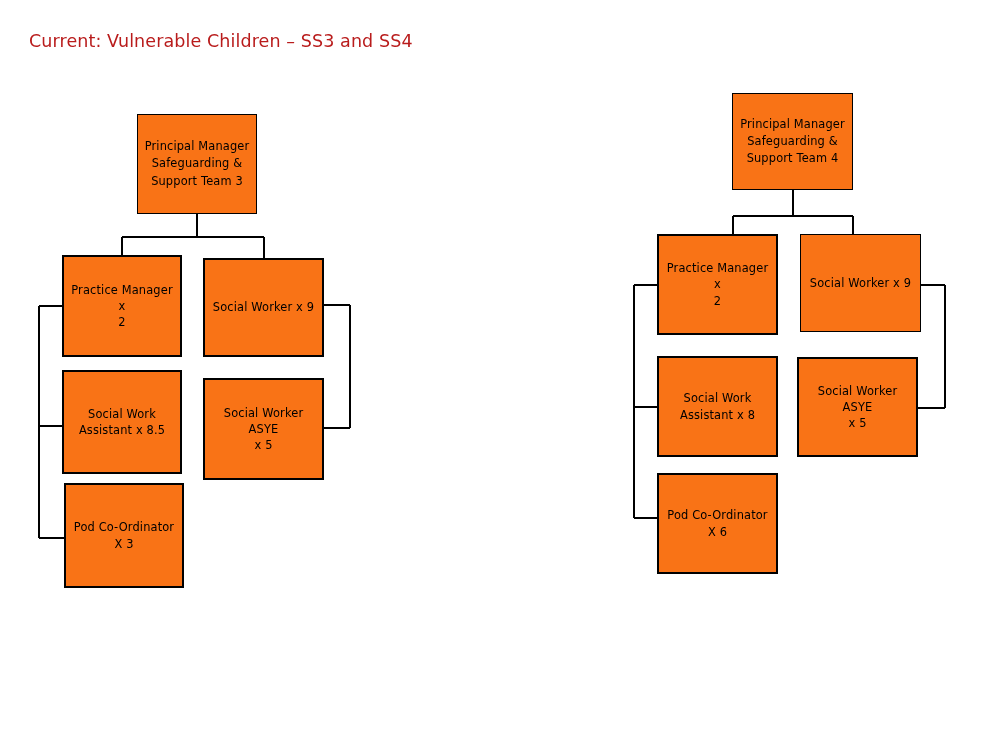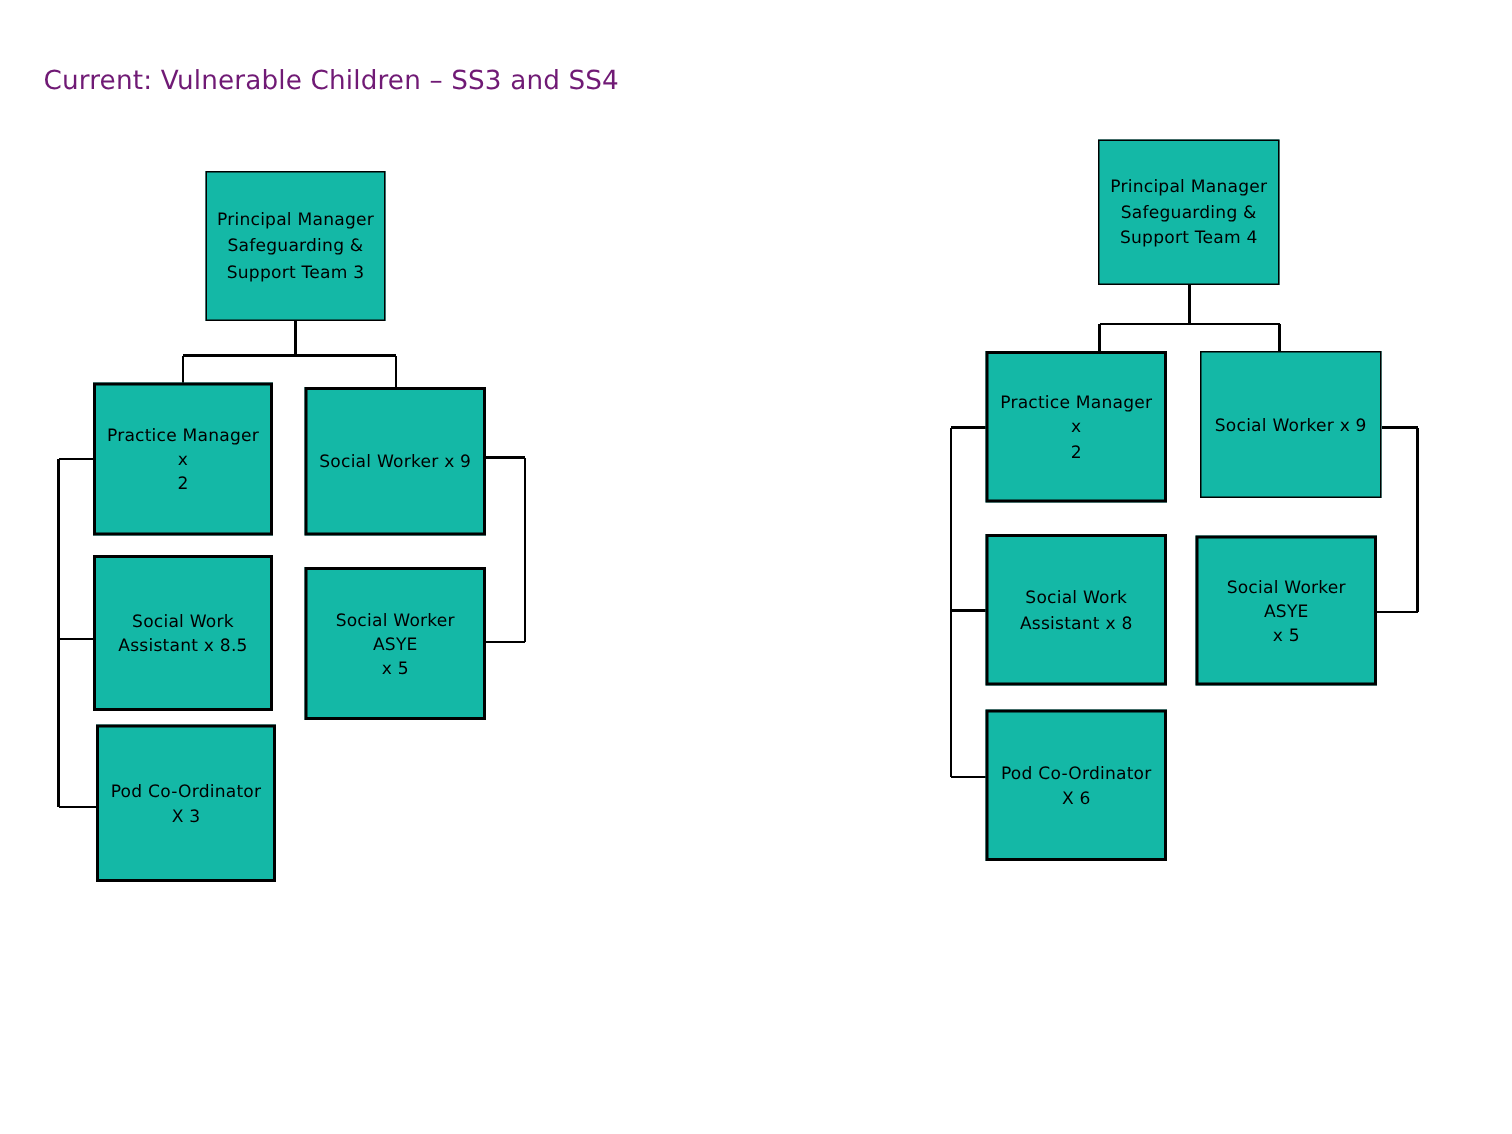--- a/index.html
+++ b/index.html
@@ -19,39 +19,39 @@
   #canvas {
     position: absolute;
     left: 0;
     top: 0;
     width: 1008px;
     height: 756px;
   }
   #page-title {
     position: absolute;
     left: 29px;
-    top: 44px;
+    top: 31px;
     font-size: 17.5px;
     font-weight: normal;
     letter-spacing: 0.1px;
-    color: #701a75;
+    color: #b91c1c;
     white-space: nowrap;
   }
   .connectors {
     position: absolute;
     left: 0;
     top: 0;
     width: 1008px;
     height: 756px;
     pointer-events: none;
   }
   .node {
     position: absolute;
     box-sizing: border-box;
-    background: #14b8a6;
+    background: #f97316;
     border: 1.6px solid #000000;
     display: flex;
     align-items: center;
     justify-content: center;
     text-align: center;
     padding: 2px 6px;
   }
   .node .node-label {
     font-size: 11.4px;
     line-height: 1.42;

